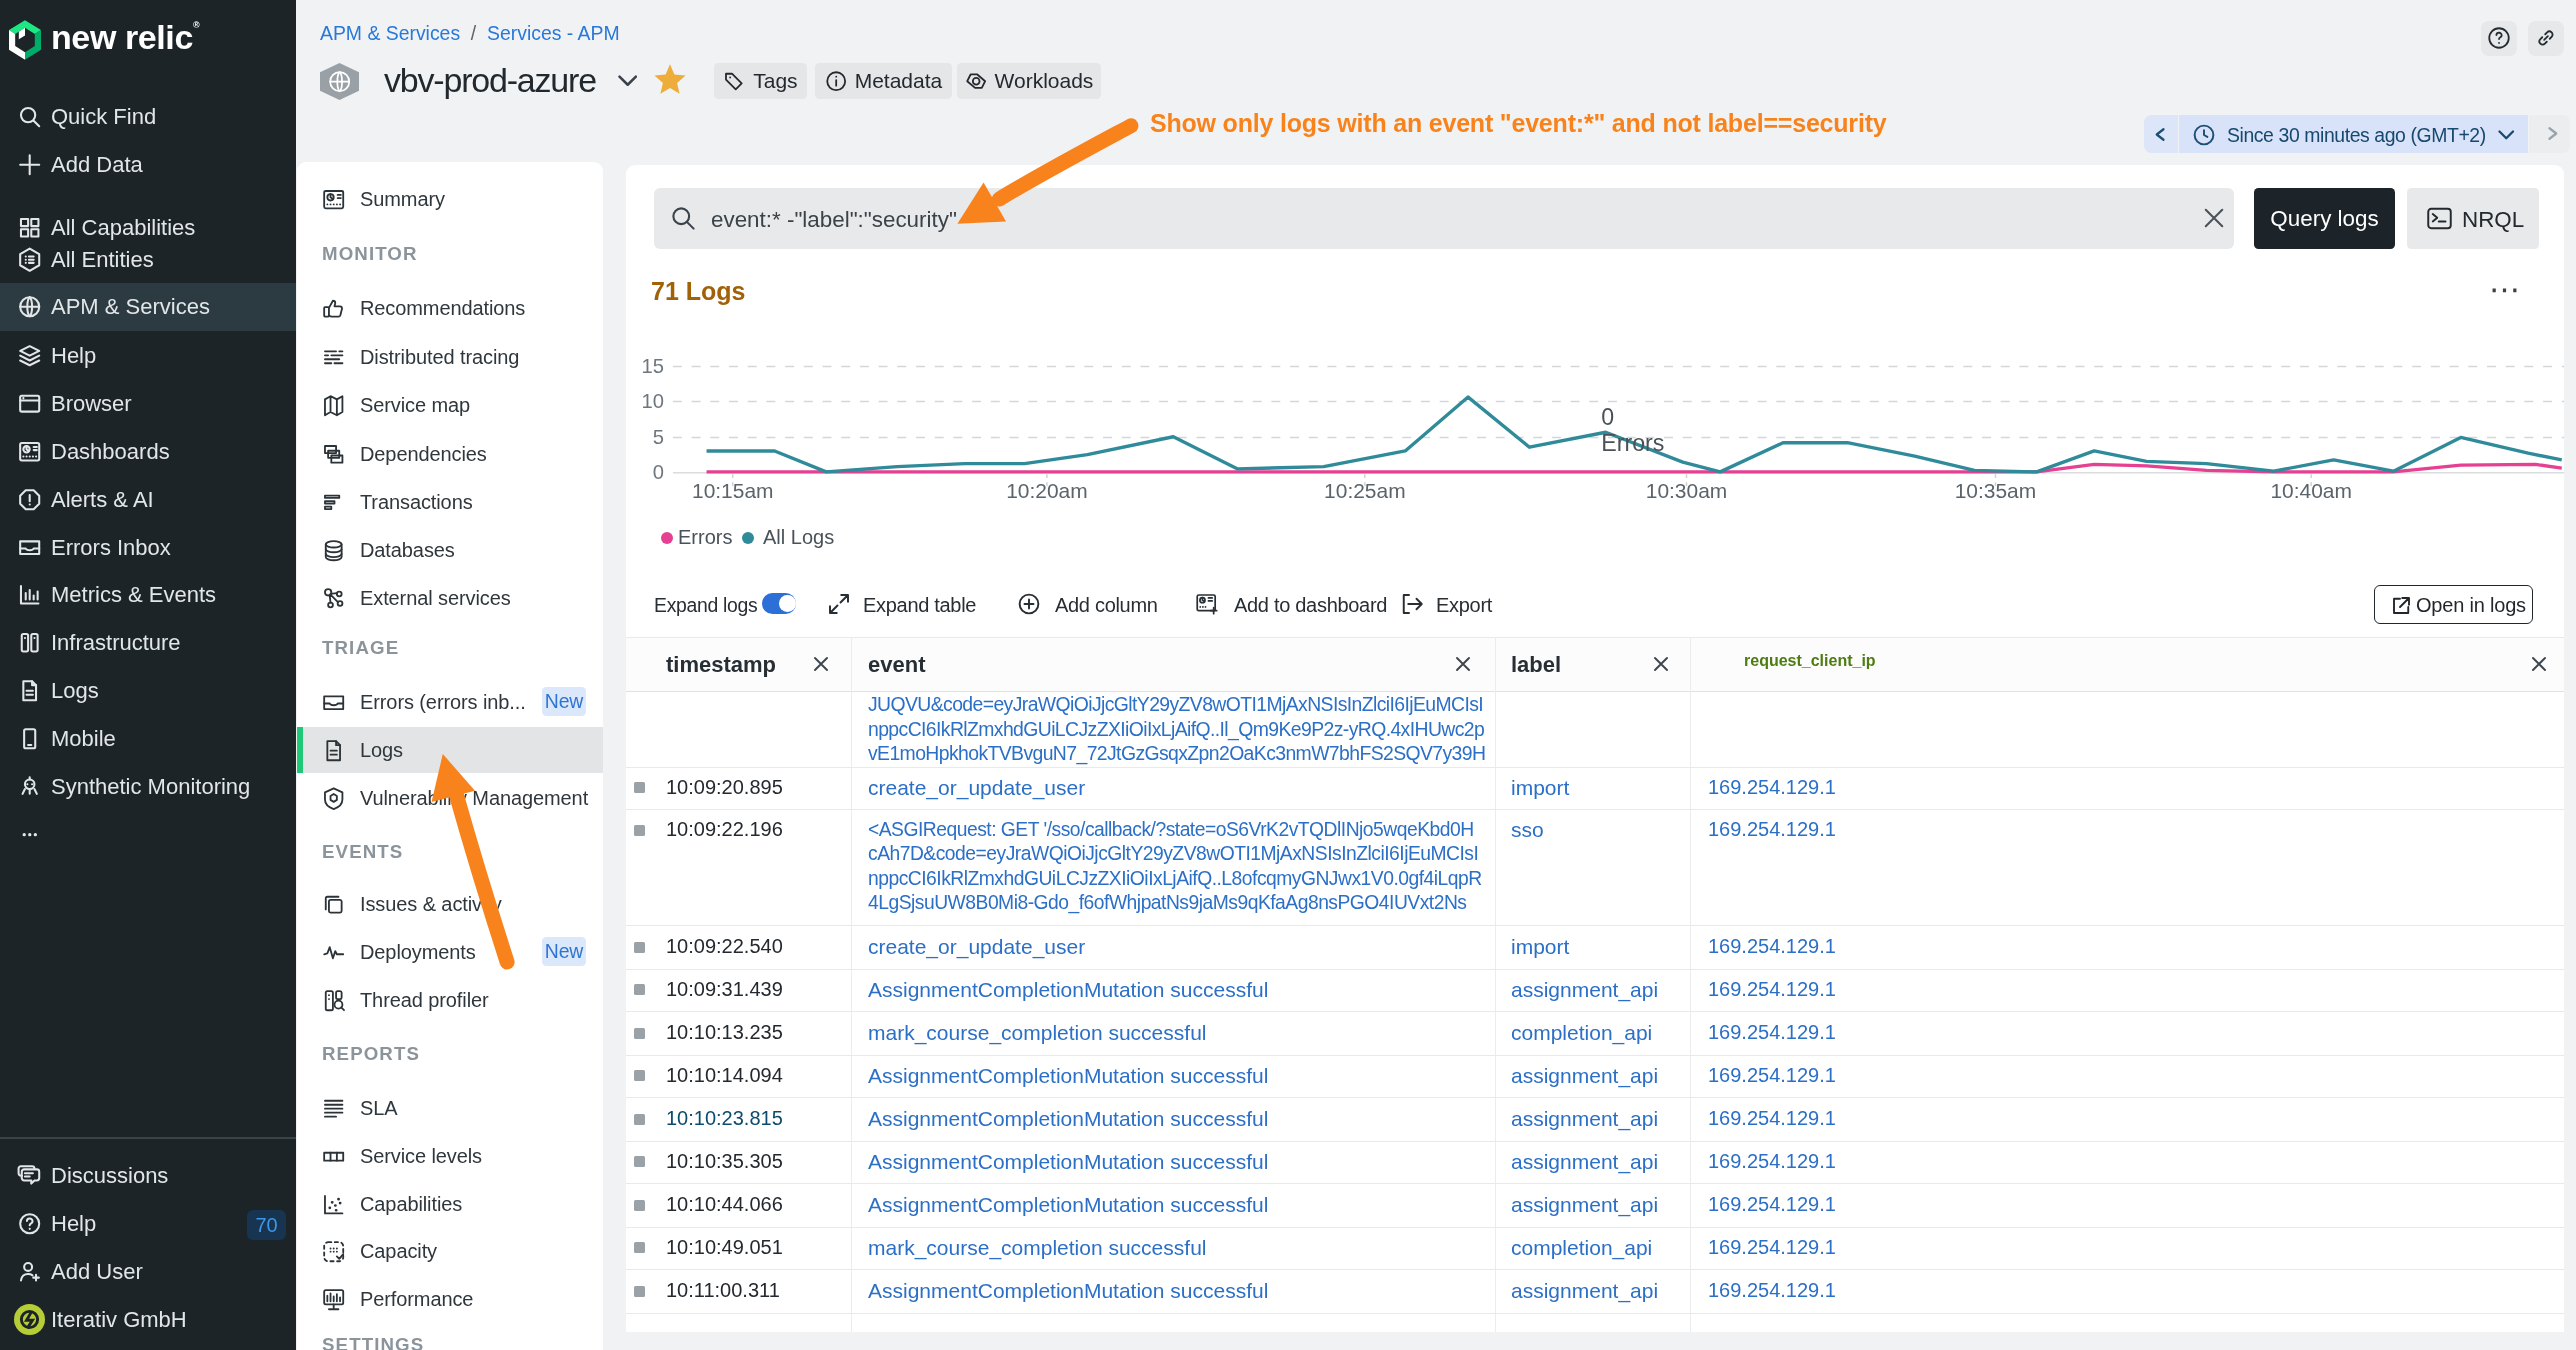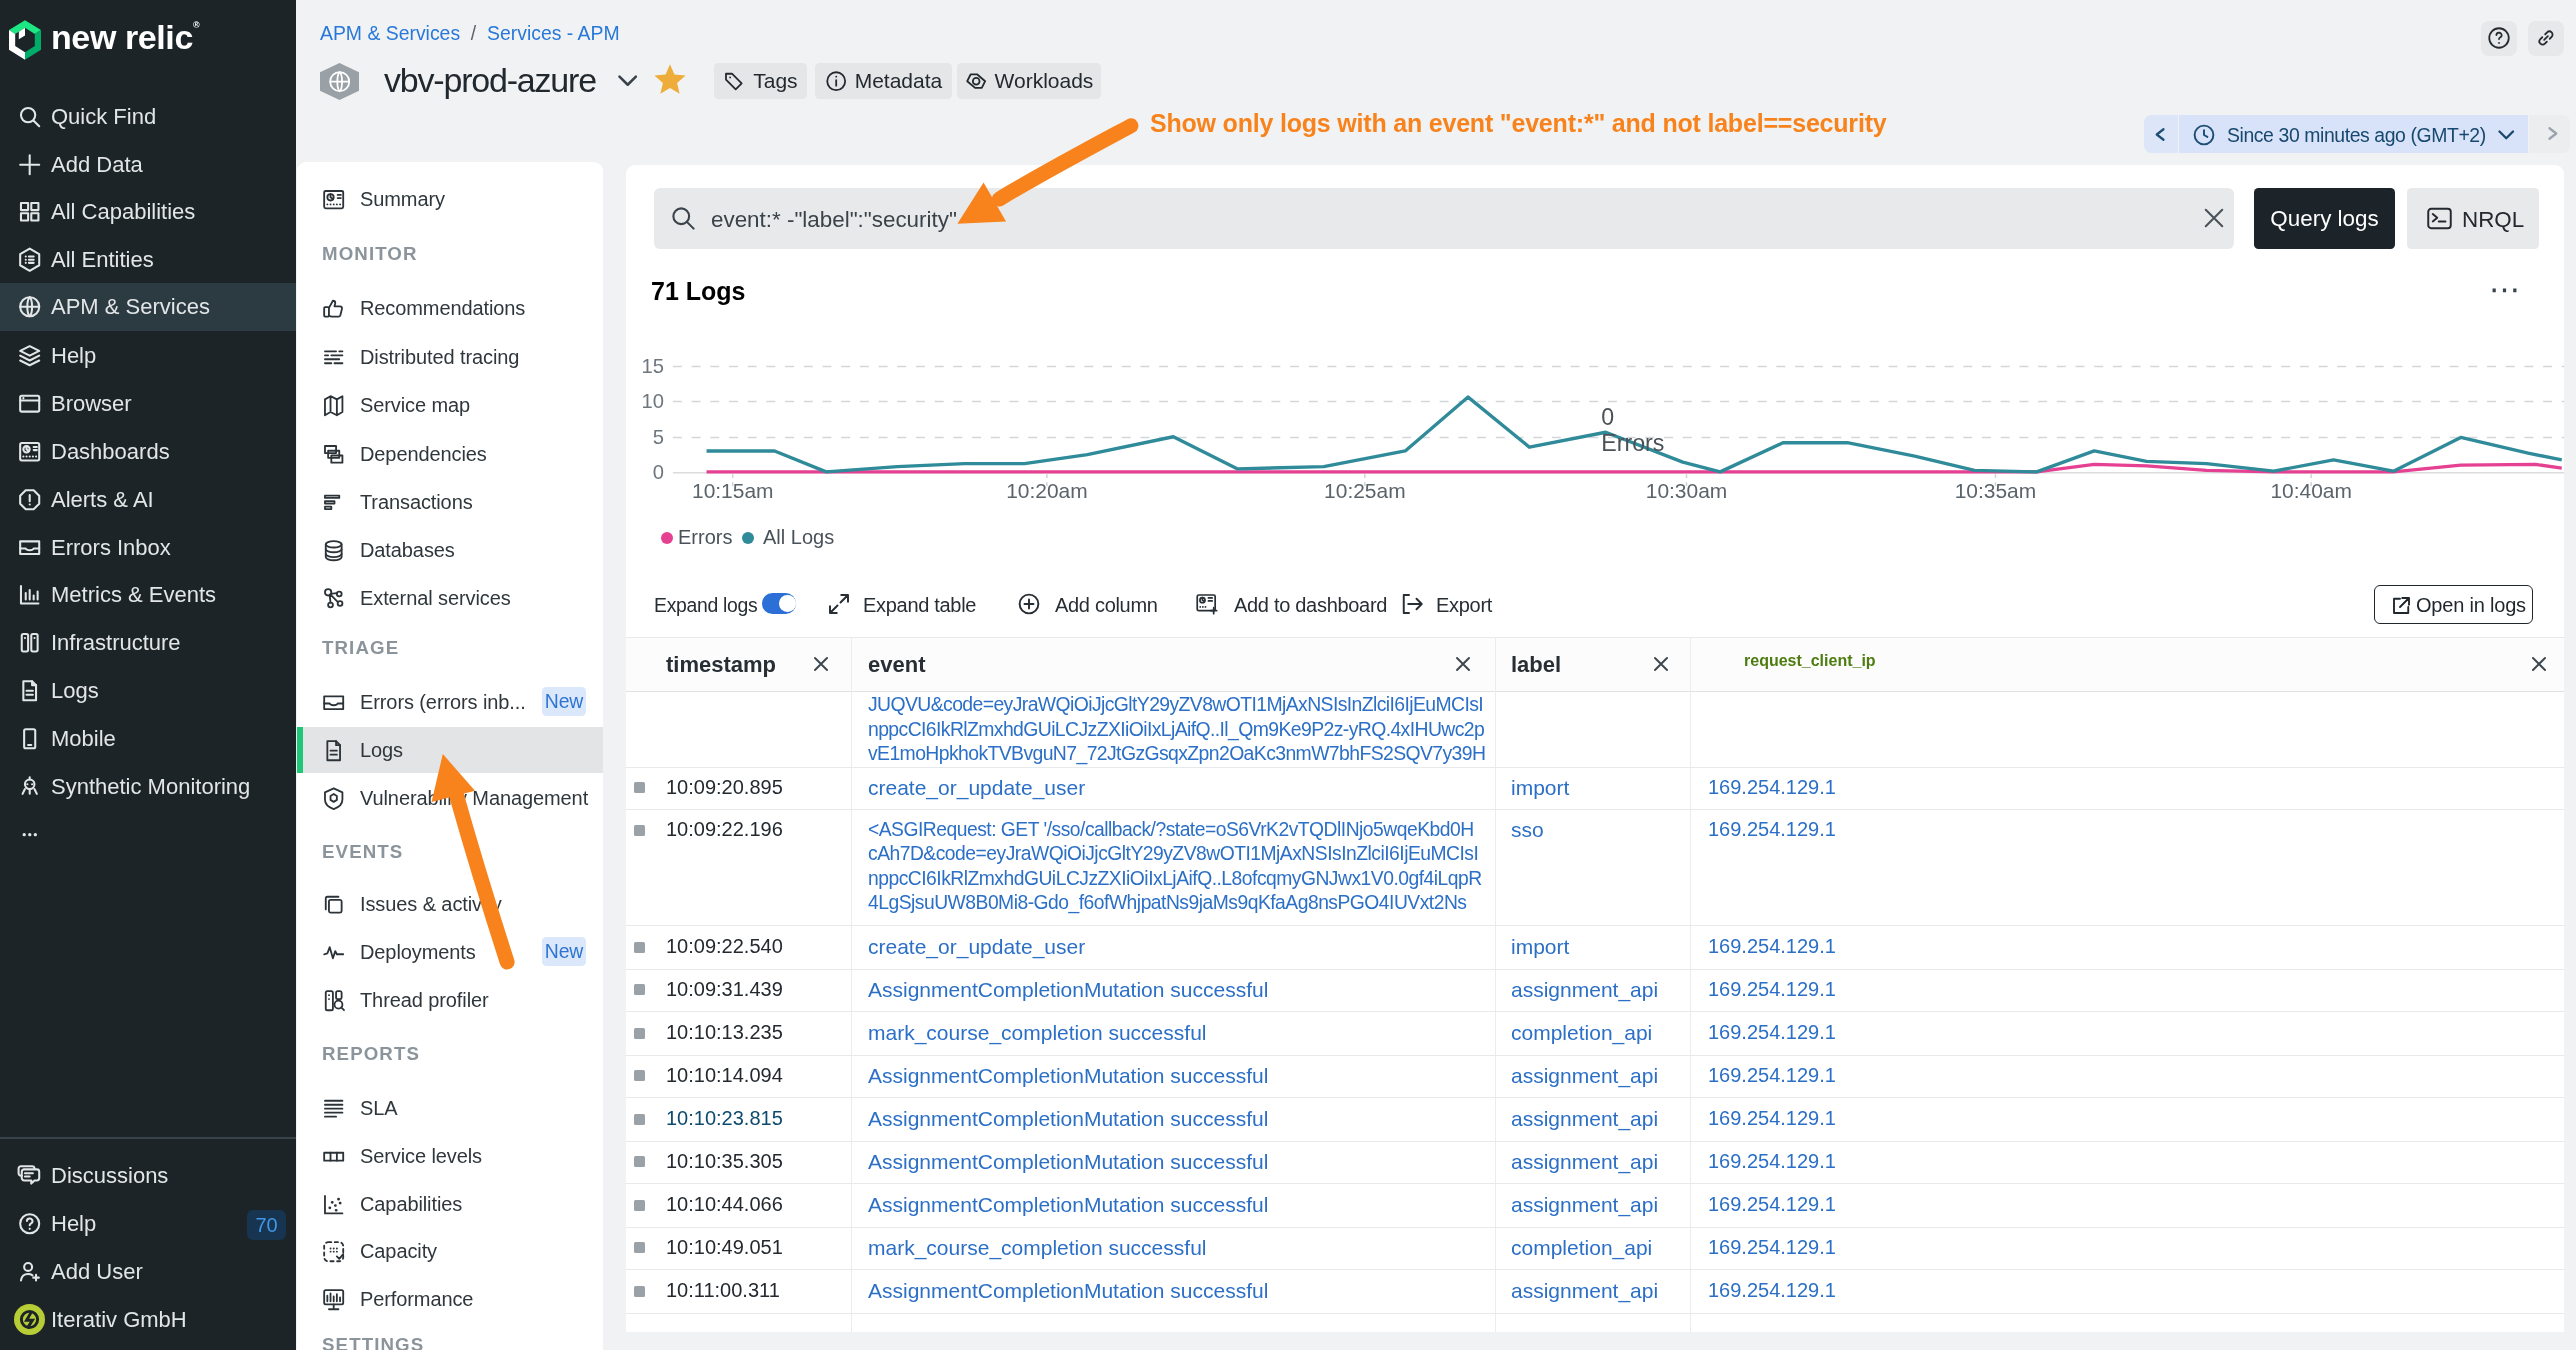--- a/index.html
+++ b/index.html
@@ -37,21 +37,21 @@
       <path d="M21 21l7 7"></path>
     </svg>
     <span>Quick Find</span>
   </div>
 <div class="side-item" style="top:141px">
     <svg class="abs" style="left:17px;top:11.2px" width="25.4" height="25.4" viewBox="0 0 32 32" fill="none" stroke="#e2e6e7" stroke-width="2.6" stroke-linecap="round" stroke-linejoin="round">
       <path d="M16 4v24M4 16h24"></path>
     </svg>
     <span>Add Data</span>
   </div>
-<div class="side-item" style="top:188px">
+<div class="side-item" style="top:204px">
     <svg class="abs" style="left:17px;top:11.2px" width="25.4" height="25.4" viewBox="0 0 32 32" fill="none" stroke="#e2e6e7" stroke-width="2.6" stroke-linecap="round" stroke-linejoin="round">
       <rect x="5" y="5" width="9" height="9"></rect>
       <rect x="18" y="5" width="9" height="9"></rect>
       <rect x="5" y="18" width="9" height="9"></rect>
       <rect x="18" y="18" width="9" height="9"></rect>
     </svg>
     <span>All Capabilities</span>
   </div>
 <div class="side-item" style="top:236px">
     <svg class="abs" style="left:17px;top:11.2px" width="25.4" height="25.4" viewBox="0 0 32 32" fill="none" stroke="#e2e6e7" stroke-width="2.6" stroke-linecap="round" stroke-linejoin="round">
@@ -255,21 +255,21 @@
 <svg class="abs" style="left:2202px;top:206px" width="24" height="24" viewBox="0 0 32 32" fill="none" stroke="#4a535b" stroke-width="2.8" stroke-linecap="round" stroke-linejoin="round">
     <path d="M5 5l22 22M27 5L5 27"></path>
   </svg>
 <div class="abs" style="left:2254px;top:188px;width:141px;height:61px;background:#1c2329;border-radius:4.5px;color:#fff;font-size:22.4px;display:flex;align-items:center;justify-content:center">Query logs</div>
 <div class="abs" style="left:2407px;top:188px;width:132px;height:61px;background:#e8e9ea;border-radius:4.5px"></div>
 <svg class="abs" style="left:2426px;top:205px" width="27" height="27" viewBox="0 0 36 36" fill="none" stroke="#23292e" stroke-width="2.6" stroke-linecap="round" stroke-linejoin="round">
     <rect x="3" y="5" width="30" height="26" rx="4"></rect>
     <path d="M9 12l6 5-6 5M17 22h9"></path>
   </svg>
 <div class="abs " style="left:2462px;top:207px;font-size:22.4px;color:#23292e">NRQL</div>
-<div class="abs " style="left:651px;top:277px;font-size:25px;font-weight:700;color:#000000">71 Logs</div>
+<div class="abs " style="left:651px;top:277px;font-size:25px;font-weight:700;color:#a16207">71 Logs</div>
 <div class="abs " style="left:2489px;top:271px;font-size:31px;color:#3a4249">⋯</div>
 <svg class="abs" style="left:628px;top:329px" width="1936" height="202" viewBox="0 0 2588 270">
 <line x1="60" y1="50" x2="2588" y2="50" stroke="#d4d7d9" stroke-dasharray="12 13" stroke-width="2"></line>
     <text x="48" y="59" text-anchor="end" font-size="27" fill="#6e777e" font-family="Liberation Sans">15</text>
     <line x1="60" y1="97" x2="2588" y2="97" stroke="#d4d7d9" stroke-dasharray="12 13" stroke-width="2"></line>
     <text x="48" y="106" text-anchor="end" font-size="27" fill="#6e777e" font-family="Liberation Sans">10</text>
     <line x1="60" y1="145" x2="2588" y2="145" stroke="#d4d7d9" stroke-dasharray="12 13" stroke-width="2"></line>
     <text x="48" y="154" text-anchor="end" font-size="27" fill="#6e777e" font-family="Liberation Sans">5</text>
     <line x1="60" y1="192" x2="2588" y2="192" stroke="#dadcde" stroke-width="2"></line>
     <text x="48" y="201" text-anchor="end" font-size="27" fill="#6e777e" font-family="Liberation Sans">0</text>

